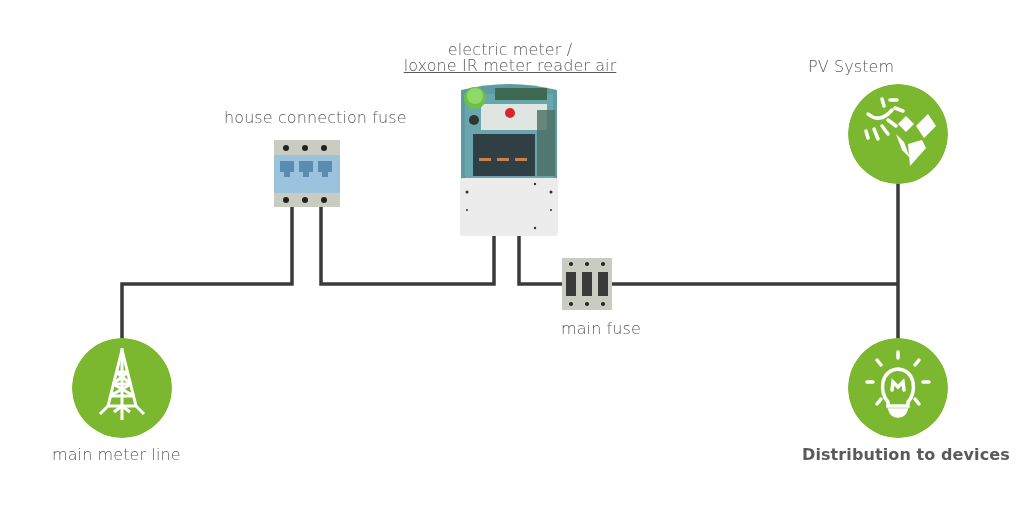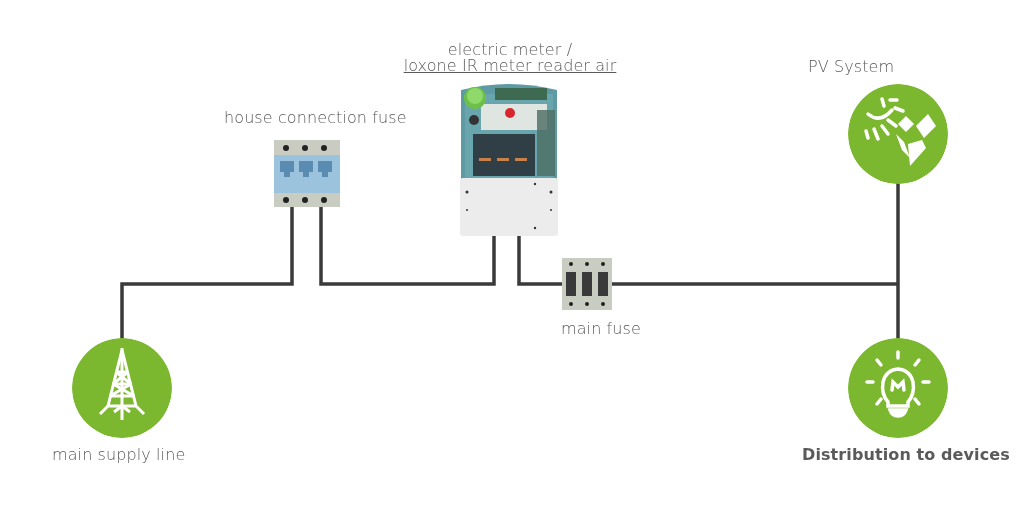--- a/index.html
+++ b/index.html
@@ -123,13 +123,13 @@
 <svg class="node" style="left:72px; top:338px;" width="100" height="100">
   <circle cx="50" cy="50" r="50" fill="#7cb82f"></circle>
   <g fill="none" stroke="#ffffff" stroke-width="3" stroke-linejoin="round">
     <line x1="50" y1="10" x2="50" y2="82"></line>
     <path d="M50 12 L36 68 M50 12 L64 68"></path>
     <path d="M44 34 H56 M41 46 H59 M38 58 H62"></path>
     <path d="M44 34 L59 46 M56 34 L41 46 M41 46 L62 58 M59 46 L38 58"></path>
     <path d="M36 68 L28 76 M64 68 L72 76 M36 68 H64 M42 74 L50 68 L58 74"></path>
   </g>
 </svg>
-<div class="label" style="left:52px; top:446px;">main supply line</div>
+<div class="label" style="left:52px; top:446px;">main meter line</div>
 
 </body></html>

